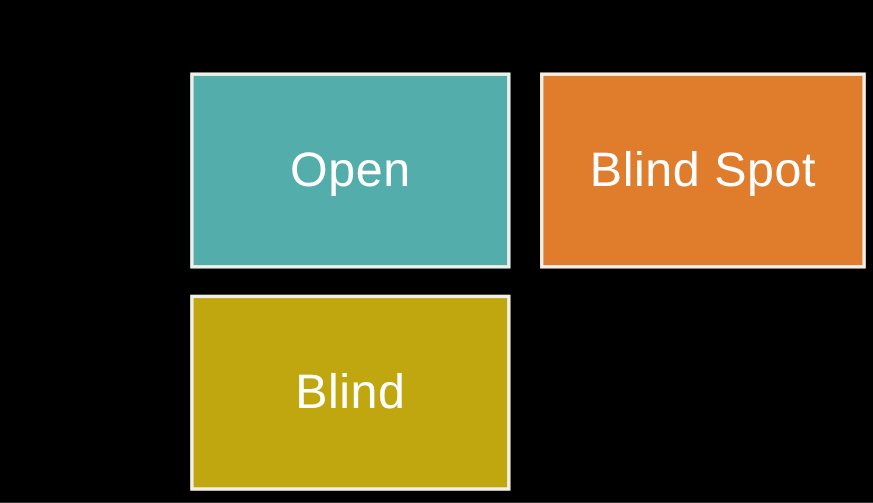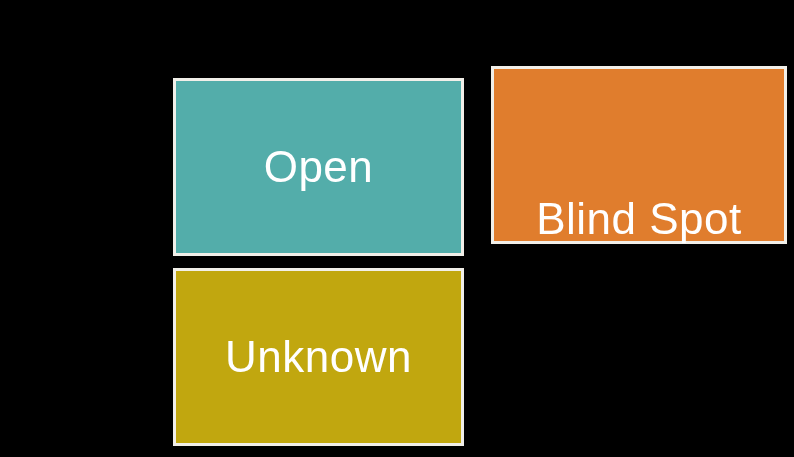--- a/index.html
+++ b/index.html
@@ -23,35 +23,35 @@
     align-items: center;
     justify-content: center;
   }
   .quadrant-label {
     font-size: 44px;
     line-height: 1;
     letter-spacing: 0.5px;
     white-space: nowrap;
   }
   .q-open    { left: 173px; top: 66px;  width: 291px; height: 178px; }
-  .q-blind   { left: 491px; top: 66px;  width: 296px; height: 178px; align-items: flex-end; }
+  .q-blind   { left: 491px; top: 66px;  width: 296px; height: 178px; }
   .q-hidden  { left: 173px; top: 268px; width: 291px; height: 178px; }
   .q-unknown { left: 491px; top: 268px; width: 296px; height: 178px; }
 </style>
 </head>
 <body>
 
 <div class="canvas" style="background-color: rgb(0, 0, 0); color: rgb(255, 255, 255);">
 
-  <div class="quadrant q-open" style="background-color: rgb(83, 173, 170); border-color: rgb(241, 239, 233); margin-top: 12px;">
+  <div class="quadrant q-open" style="background-color: rgb(83, 173, 170); border-color: rgb(241, 239, 233);">
     <span class="quadrant-label">Open</span>
   </div>
 
   <div class="quadrant q-blind" style="background-color: rgb(224, 125, 45); border-color: rgb(241, 239, 233);">
     <span class="quadrant-label">Blind Spot</span>
   </div>
 
   <div class="quadrant q-hidden" style="background-color: rgb(193, 167, 15); border-color: rgb(241, 239, 233);">
-    <span class="quadrant-label">Unknown</span>
+    <span class="quadrant-label">Blind</span>
   </div>
 
 
 </div>
 
 </body></html>

